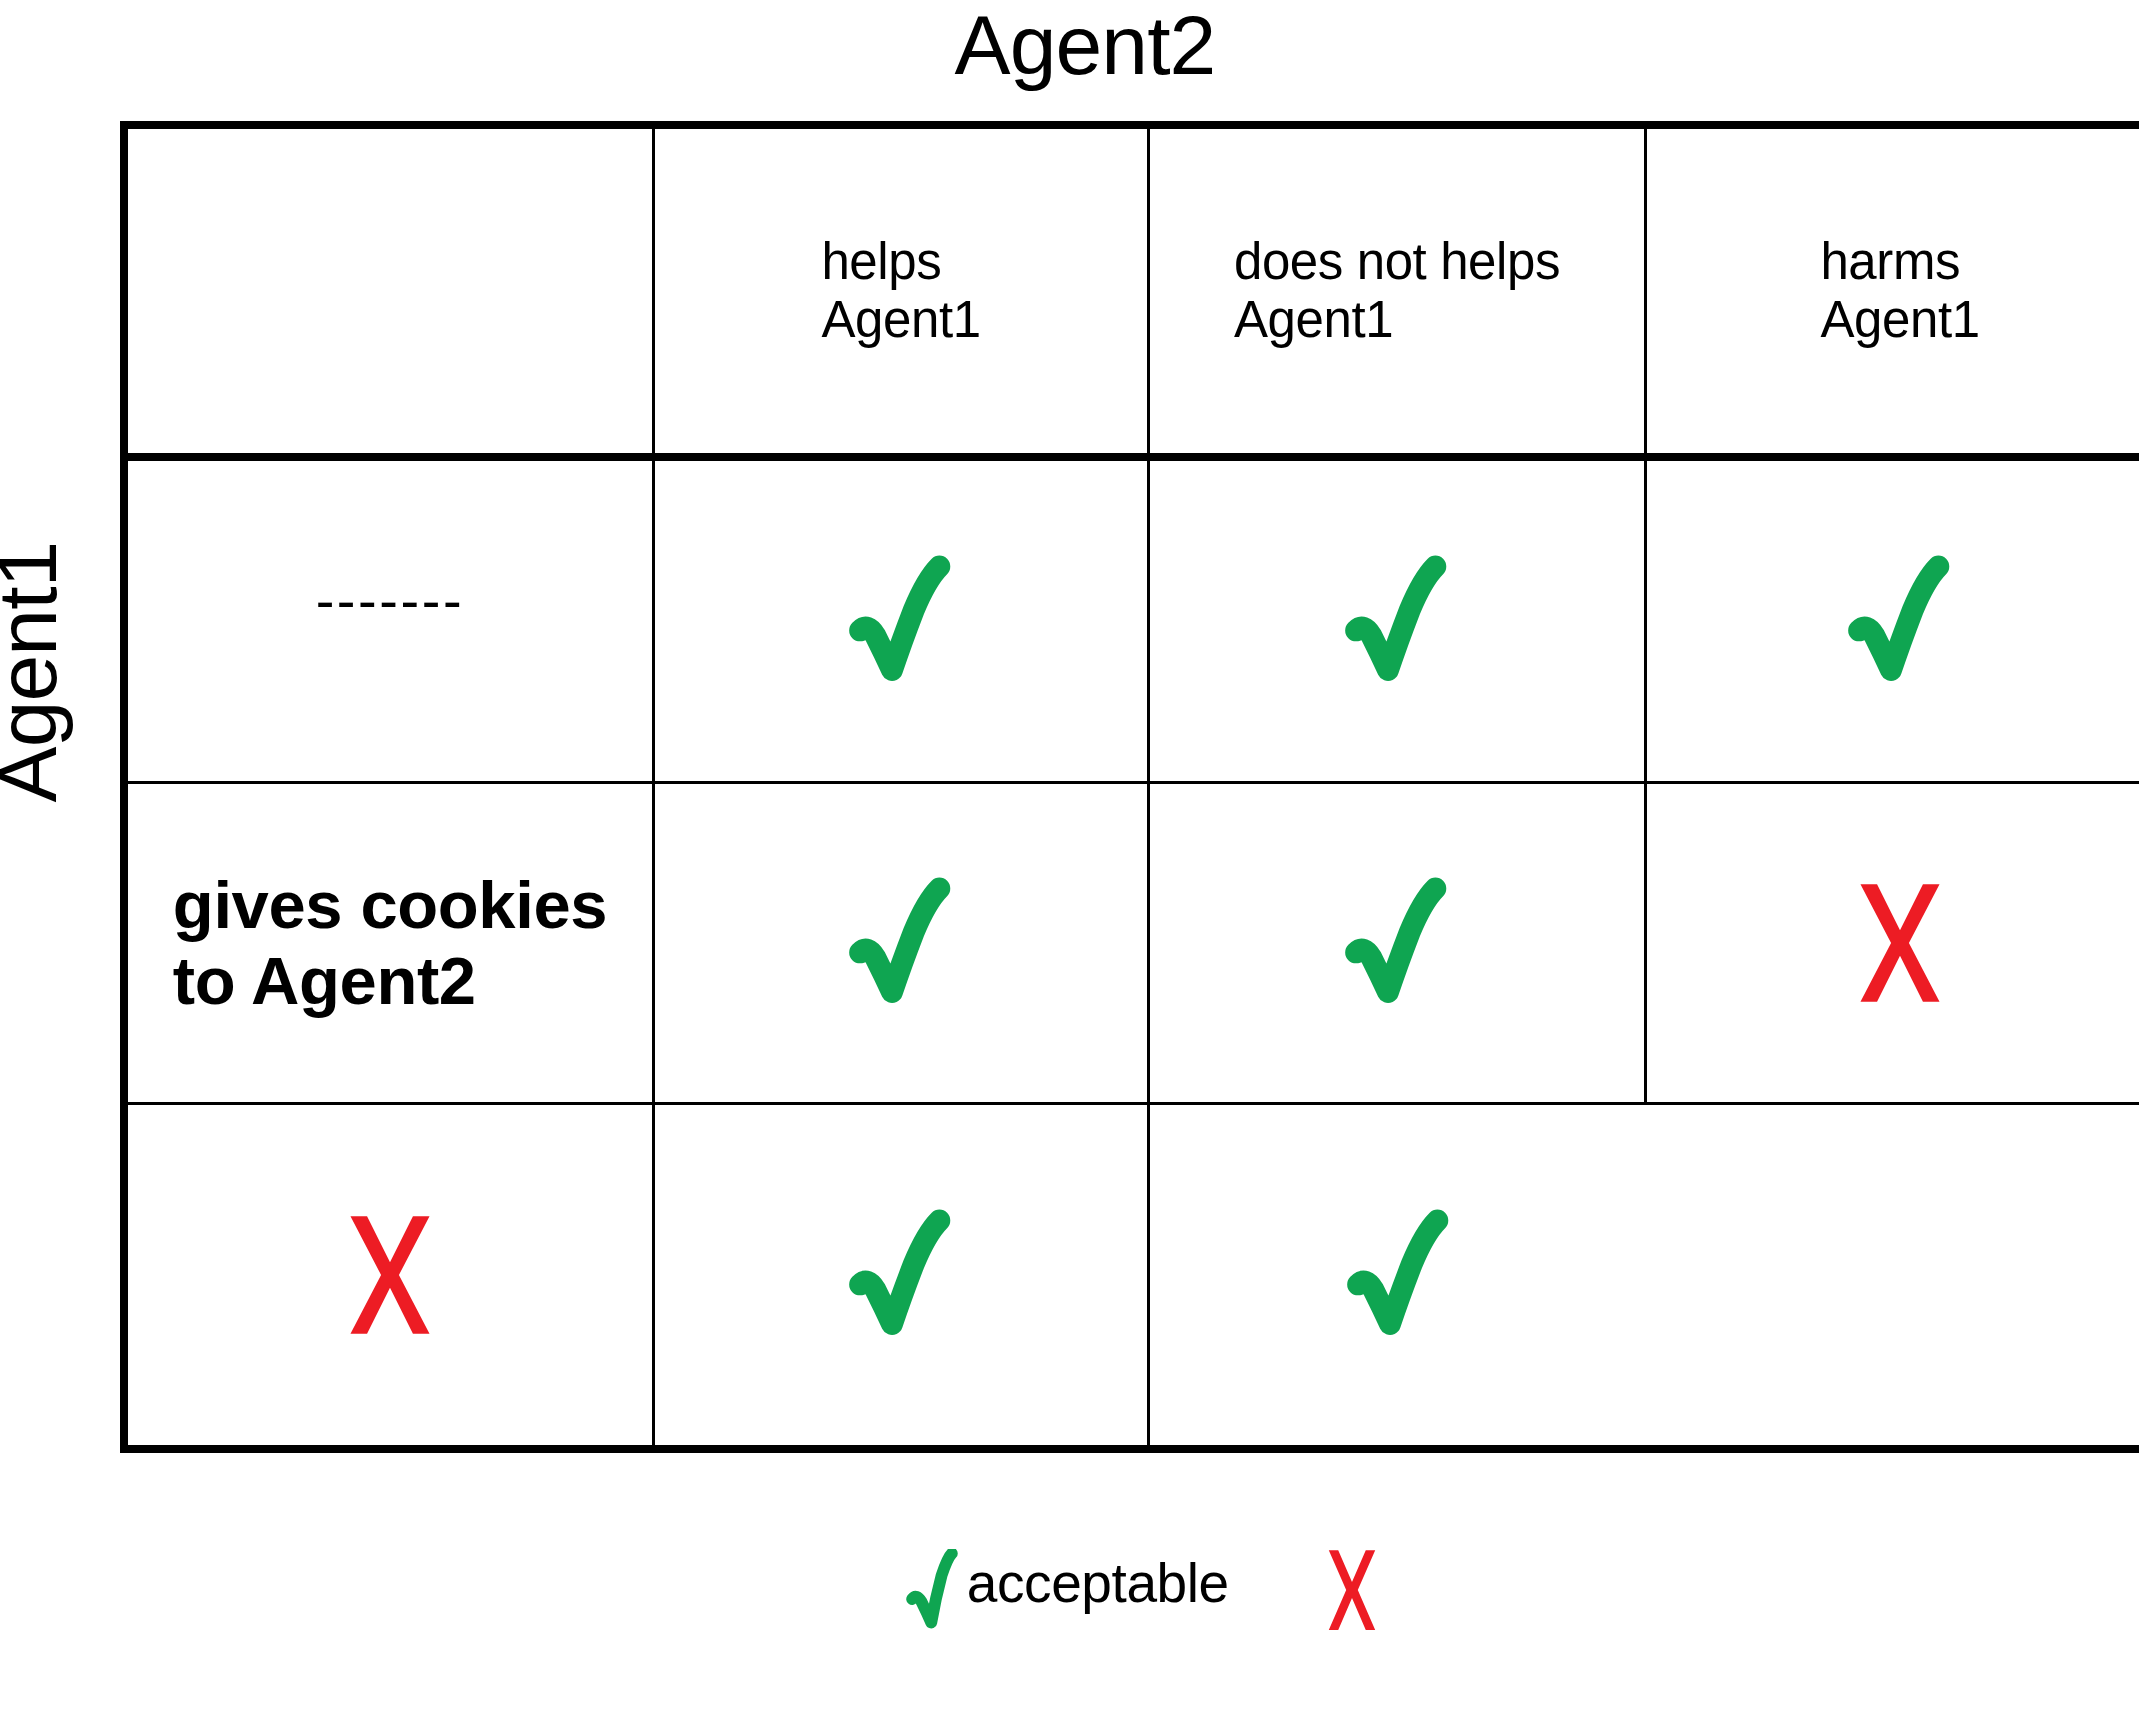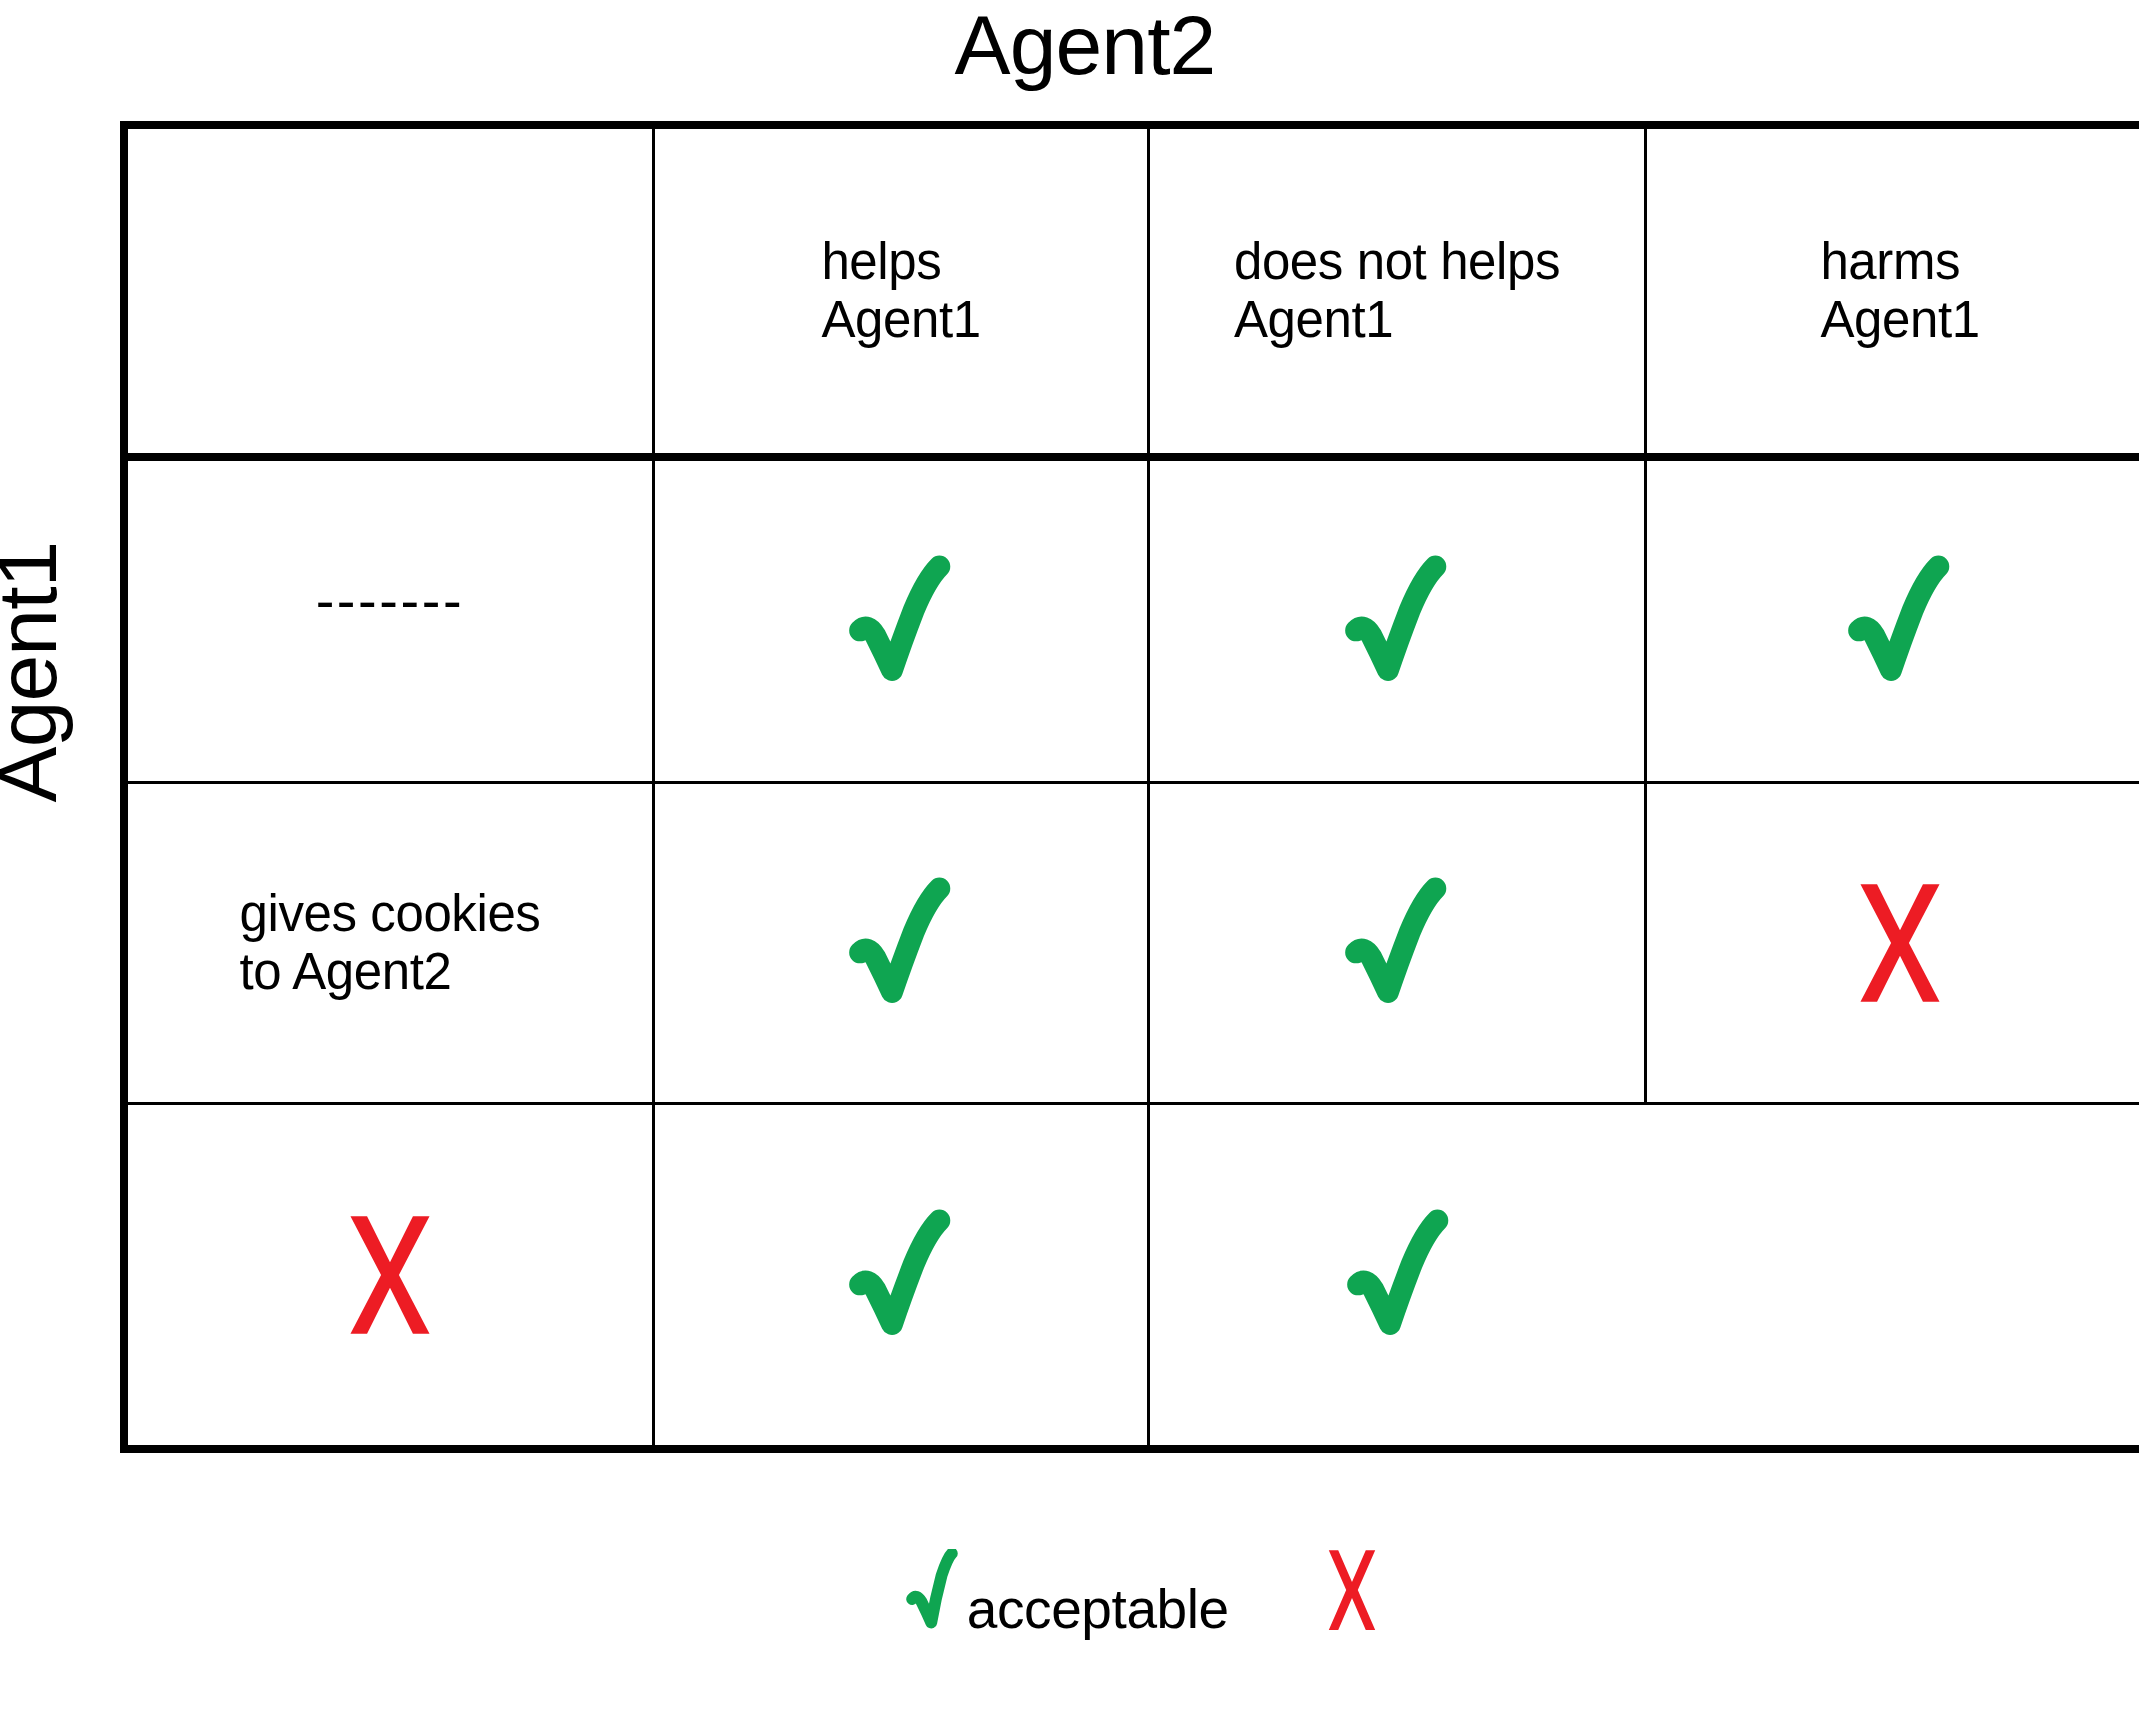--- a/index.html
+++ b/index.html
@@ -84,24 +84,24 @@
   .cell.b-bottom-thick { border-bottom: 8.1px solid #000000; }
 
   .col-header {
     font-size: 51px;
     line-height: 1.14;
     letter-spacing: -0.4px;
     font-weight: 400;
     white-space: pre-line;
   }
   .row-header {
-    font-size: 51px;
+    font-size: 67px;
     line-height: 1.14;
     letter-spacing: -0.4px;
-    font-weight: 400;
+    font-weight: 700;
     white-space: pre-line;
   }
   .empty-corner { }
 
   .dash-mark {
     font-size: 56px;
     line-height: 1;
     letter-spacing: 2.6px;
     font-weight: 400;
     font-family: "Liberation Sans", "DejaVu Sans", sans-serif;
@@ -126,21 +126,21 @@
     top: 1489px;
     width: 2041px;
     height: 201px;
     display: flex;
     align-items: center;
     justify-content: center;
     gap: 94px;
   }
   .legend-item {
     display: flex;
-    align-items: flex-end;
+    align-items: flex-start;
     gap: 2.6px;
   }
   .legend-item .mark-check-legend svg { width: 64px; height: 81px; }
   .legend-item .mark-x-legend     svg { width: 58px; height: 86px; }
   .legend-label {
     font-size: 55px;
     line-height: 1;
     letter-spacing: -0.4px;
     font-weight: 400;
     white-space: nowrap;

